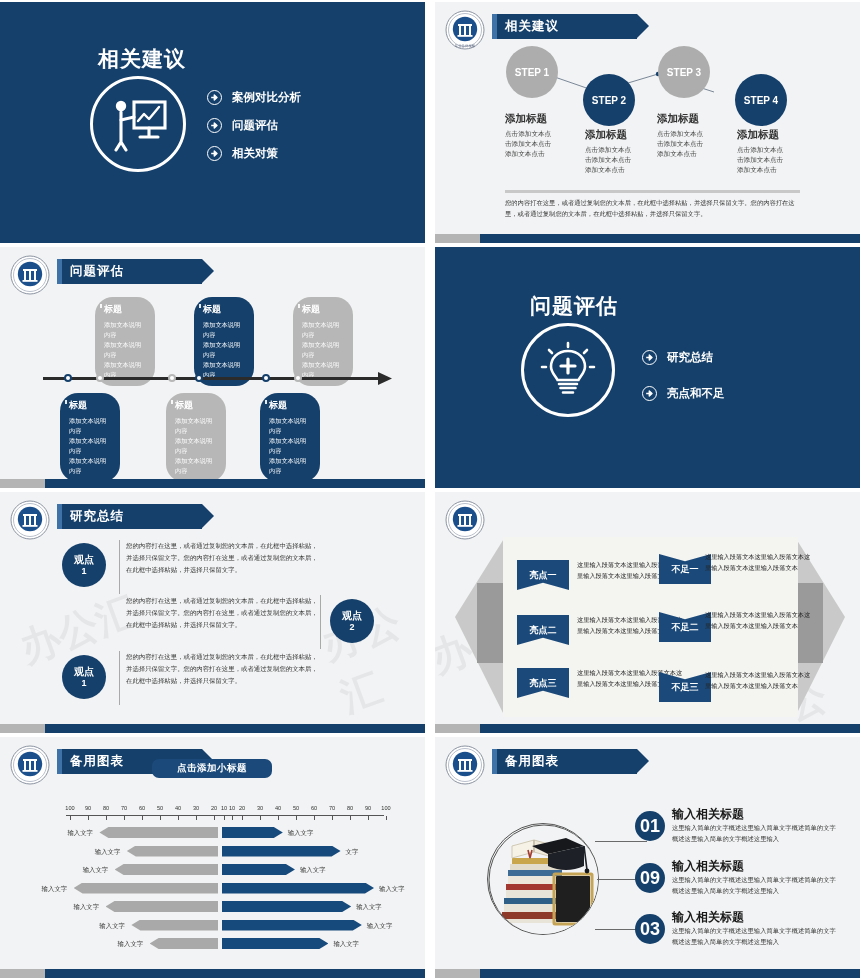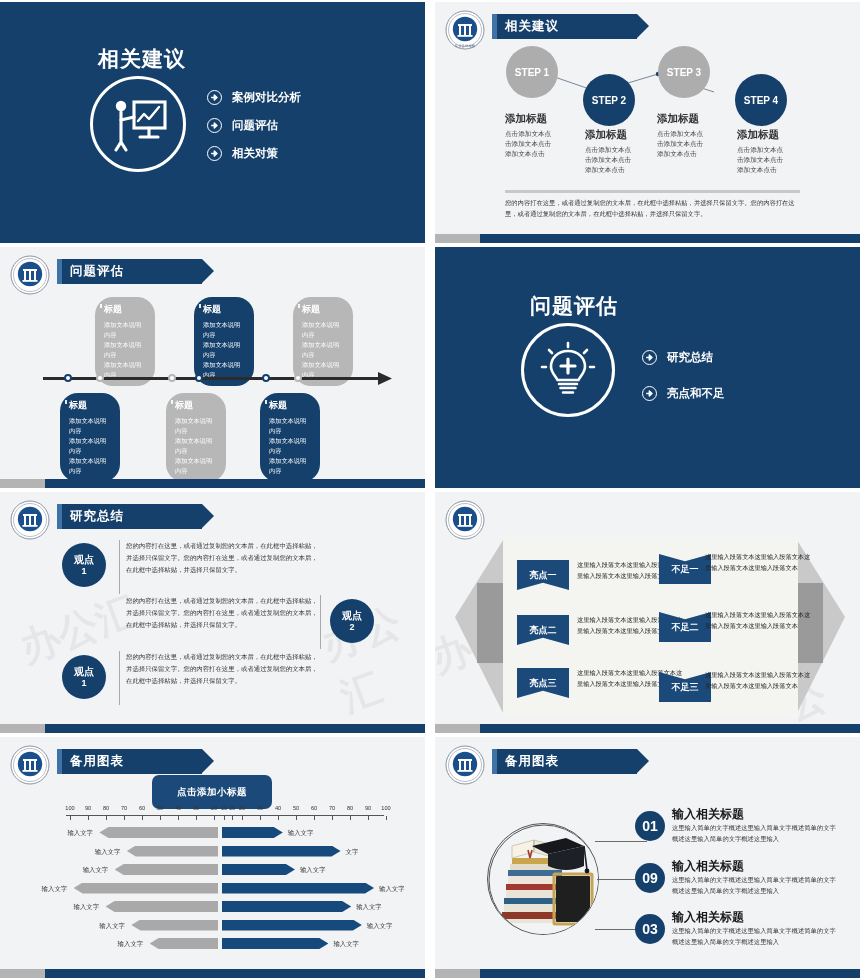--- a/index.html
+++ b/index.html
@@ -144,21 +144,21 @@
   }
   .bar-lab { position:absolute; font-size:6.4px; color:#333; white-space:nowrap; }
 
   
   .photo-ring {
     position:absolute; border:1px solid #555; border-radius:50%; overflow:hidden;
     background:#f2f3f4;
   }
   .num-badge {
     position:absolute; width:30px; height:30px; border-radius:50%;
-    background:#15406b; color:#fff; font-size:14px; font-weight:bold;
+    background:#15406b; color:#fff; font-size:18px; font-weight:bold;
     display:flex; align-items:center; justify-content:center;
   }
   .num-h { position:absolute; font-size:12px; font-weight:bold; color:#1a1a1a; }
   .num-p { position:absolute; font-size:6.3px; color:#333; line-height:1.8; width:165px; }
   .connector { position:absolute; height:1px; background:#6a6a6a; }
 </style>
 </head>
 <body>
 
 <div class="grid">
@@ -504,21 +504,21 @@
         <rect x="24" y="16" width="2" height="9" fill="#fff"></rect>
         <rect x="12.5" y="25" width="15" height="1.8" fill="#fff"></rect>
       </svg>
     </div>
     <div class="banner">
       <div class="banner-accent"></div>
       <div class="banner-body">
           <span>备用图表</span>
         </div>
     </div>
-    <div class="subtitle-band" style="left:152px; top:38px; width:120px; height:34px;border-radius:7px;">
+    <div class="subtitle-band" style="left:152px; top:22px; width:120px; height:19px;border-radius:7px;">
       <span>点击添加小标题</span>
     </div>
 
     <div class="axis-nums" style="left:61px; top:68px;">
         <span>100</span>
         <span>90</span>
         <span>80</span>
         <span>70</span>
         <span>60</span>
         <span>50</span>

